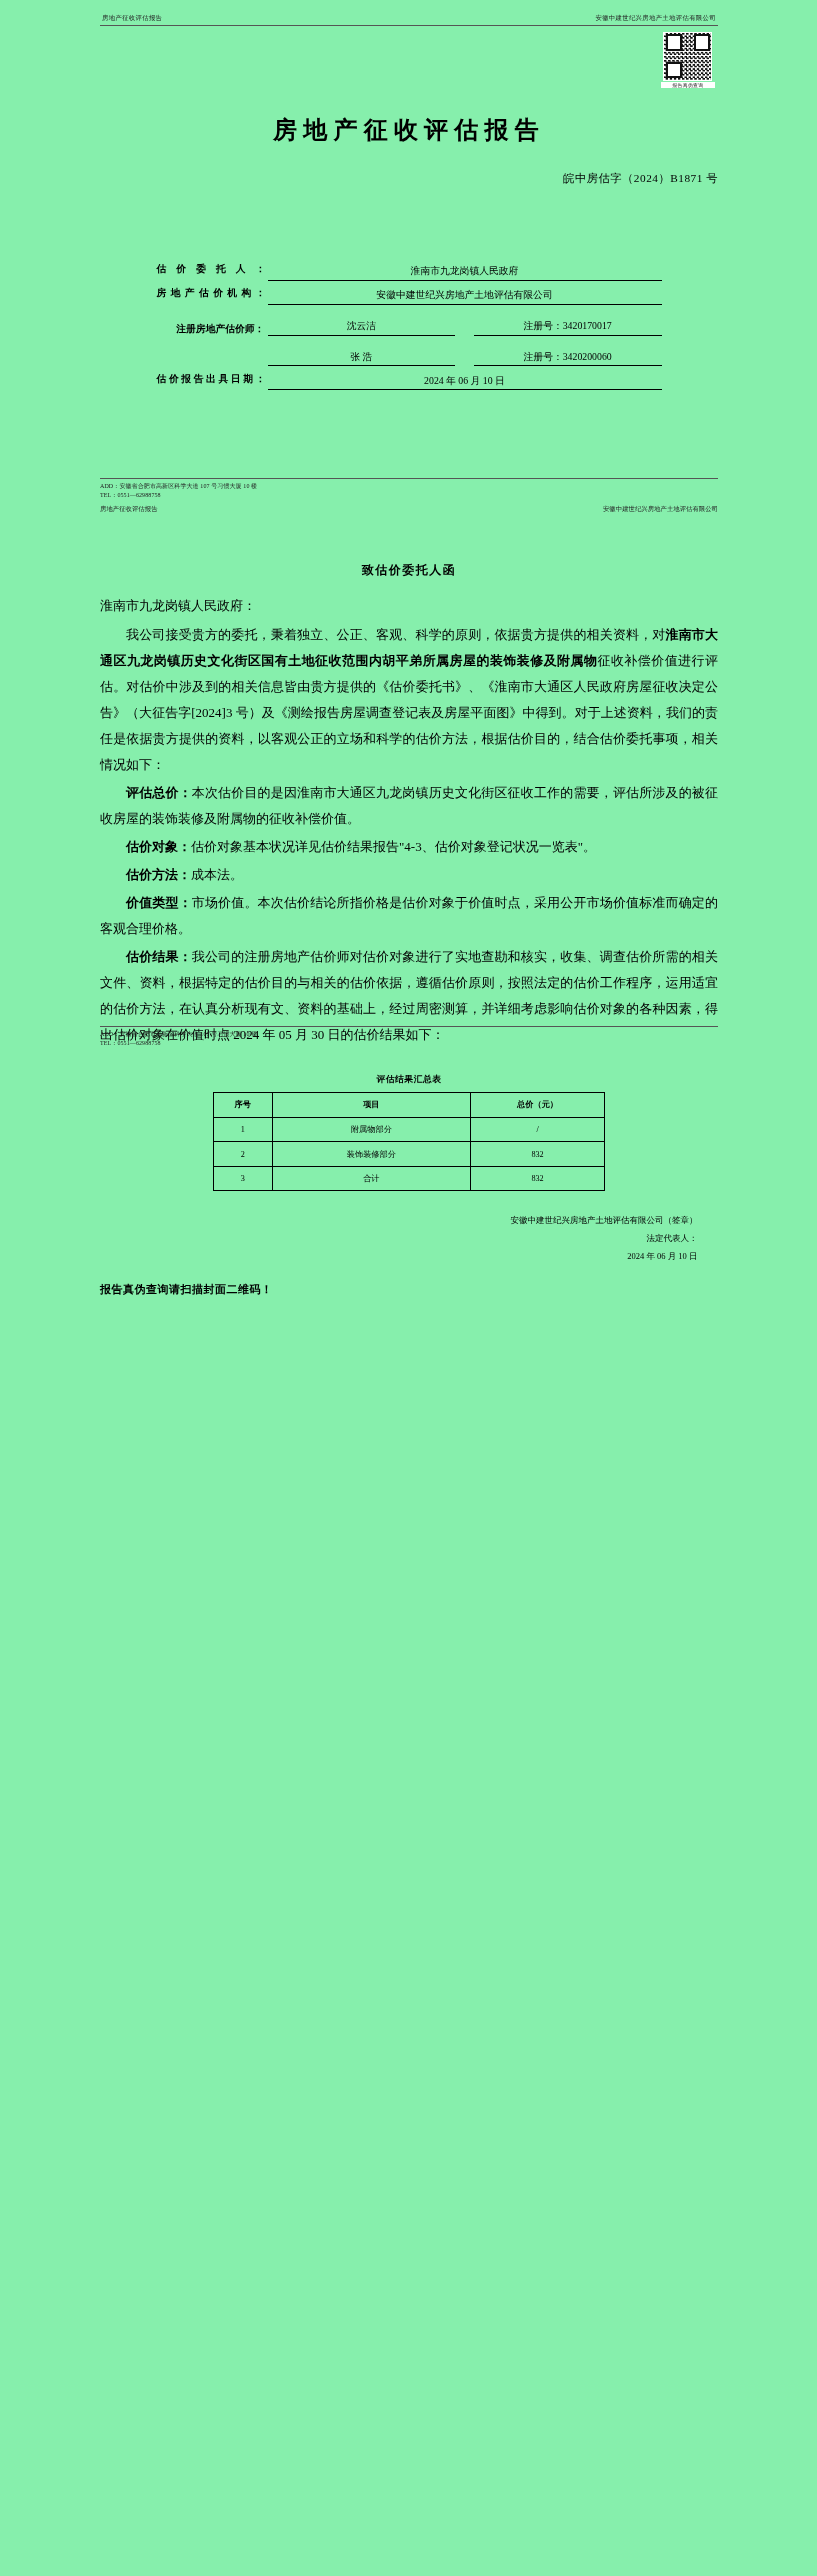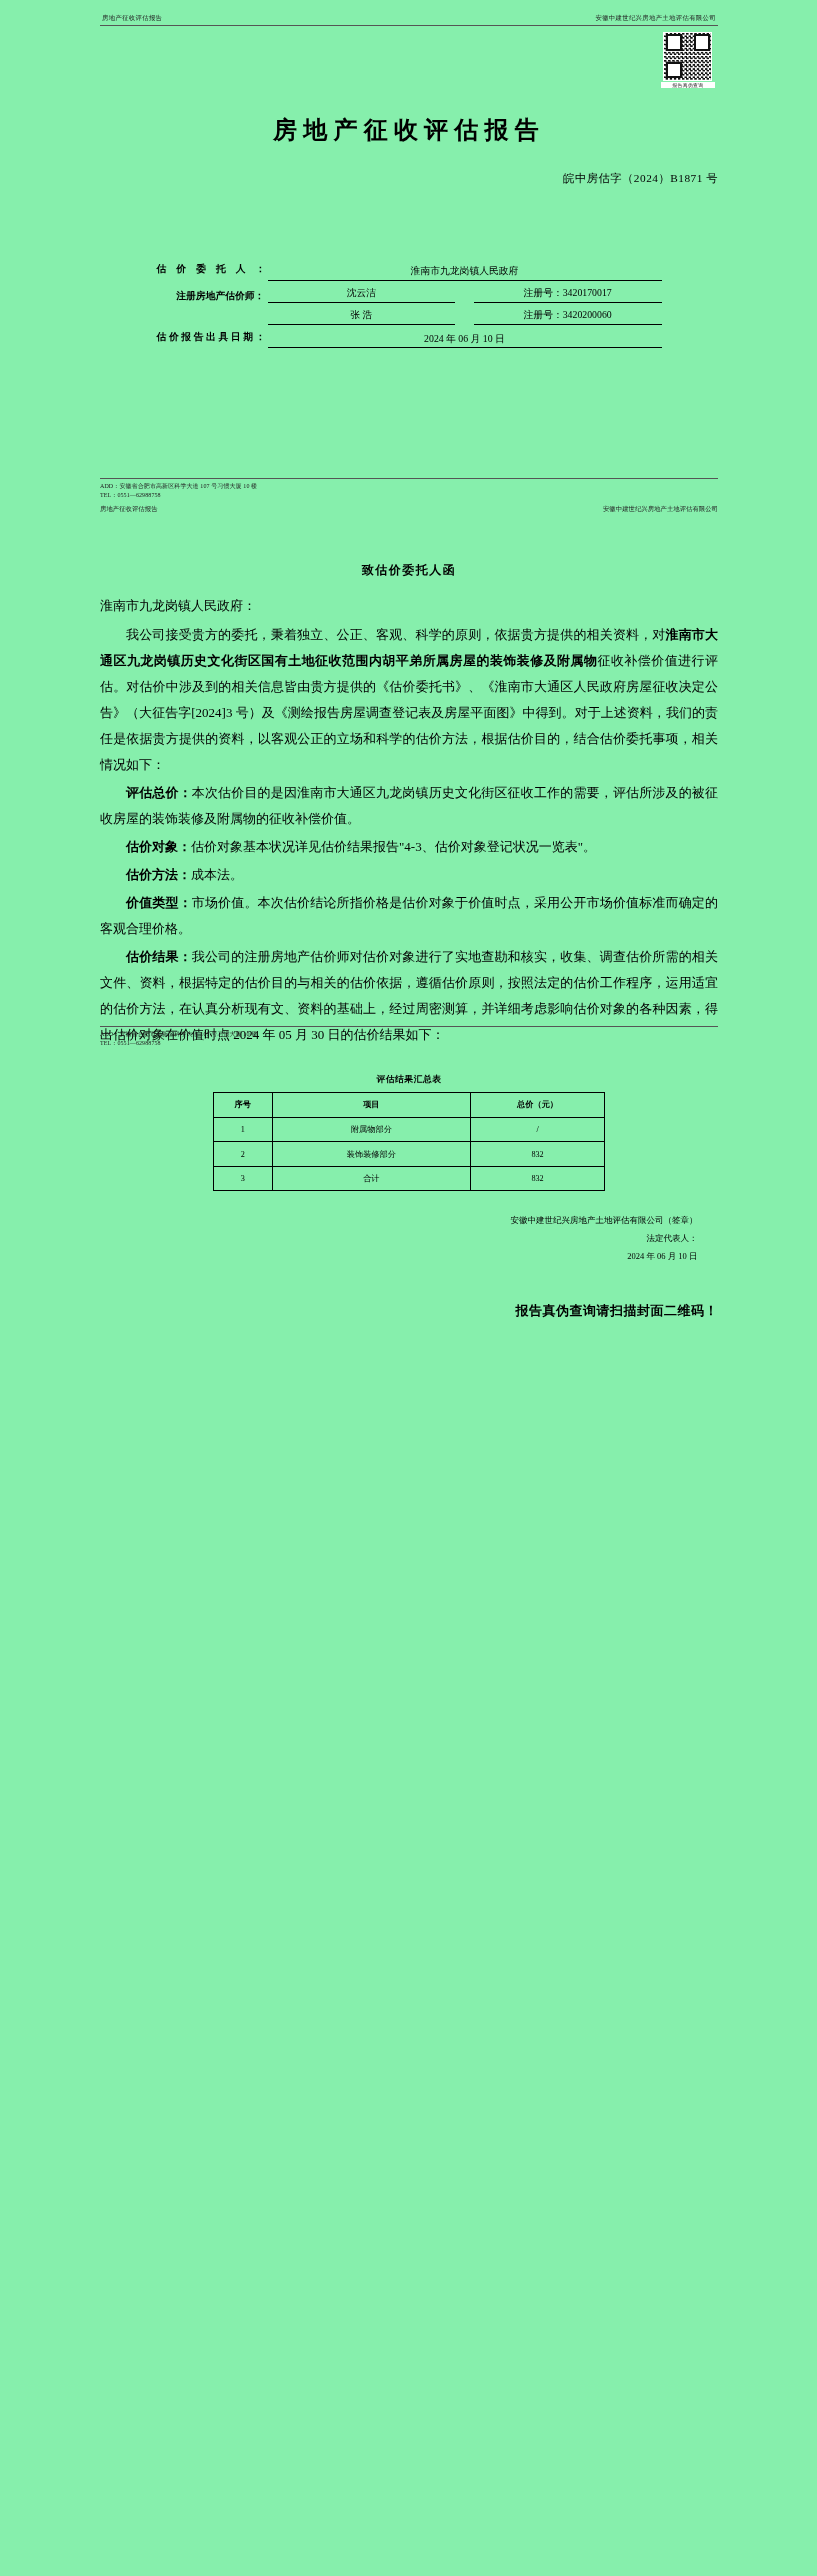--- a/index.html
+++ b/index.html
@@ -154,20 +154,21 @@
     font-weight: bold;
     text-align: right;
     padding-right: 3.1px;
     box-sizing: border-box;
   }
   .fld2 .half {
     flex: 1;
     border-bottom: 0.5px solid #000;
     text-align: center;
     padding-bottom: 1.5px;
+    margin-top: 9px;
   }
   .fld2 .gap { width: 18.5px; }
 
   
   .doc-title {
     text-align: center;
     font-size: 12px;
     font-weight: bold;
     letter-spacing: 1.5px;
     margin: 20.6px 0 14.4px 0;
@@ -206,24 +207,24 @@
   table.result th { font-weight: bold; }
 
   .sign-block {
     margin-top: 20.6px;
     text-align: right;
     font-size: 8.5px;
     line-height: 2.1;
     padding-right: 20.6px;
   }
   .notice {
-    text-align: right;
-    font-size: 13px;
-    font-weight: bold;
-    margin-top: 36px;
+    text-align: left;
+    font-size: 11px;
+    font-weight: bold;
+    margin-top: 16px;
     letter-spacing: 0.5px;
   }
 
   .spacer-lg { height: 62px; }
 </style>
 </head>
 <body>
 
 <div class="page" style="height:526px; padding:14.4px 0 0 0;">
   <div class="page-inner">
@@ -244,20 +245,24 @@
     <div class="cover-sub">皖中房估字（2024）B1871 号</div>
 
     <div class="cover-fields">
 
 
       <div class="fld">
         <div class="lbl">估价委托人：</div>
         <div class="val">淮南市九龙岗镇人民政府</div>
       </div>
 
+      <div class="fld">
+        <div class="lbl">房地产估价机构：</div>
+        <div class="val">安徽中建世纪兴房地产土地评估有限公司</div>
+      </div>
 
       <div class="fld2">
         <div class="lbl2">注册房地产估价师：</div>
         <div class="half">沈云洁</div>
         <div class="gap"></div>
         <div class="half">
           <span>注册号：</span><span>3420170017</span>
         </div>
       </div>
 

